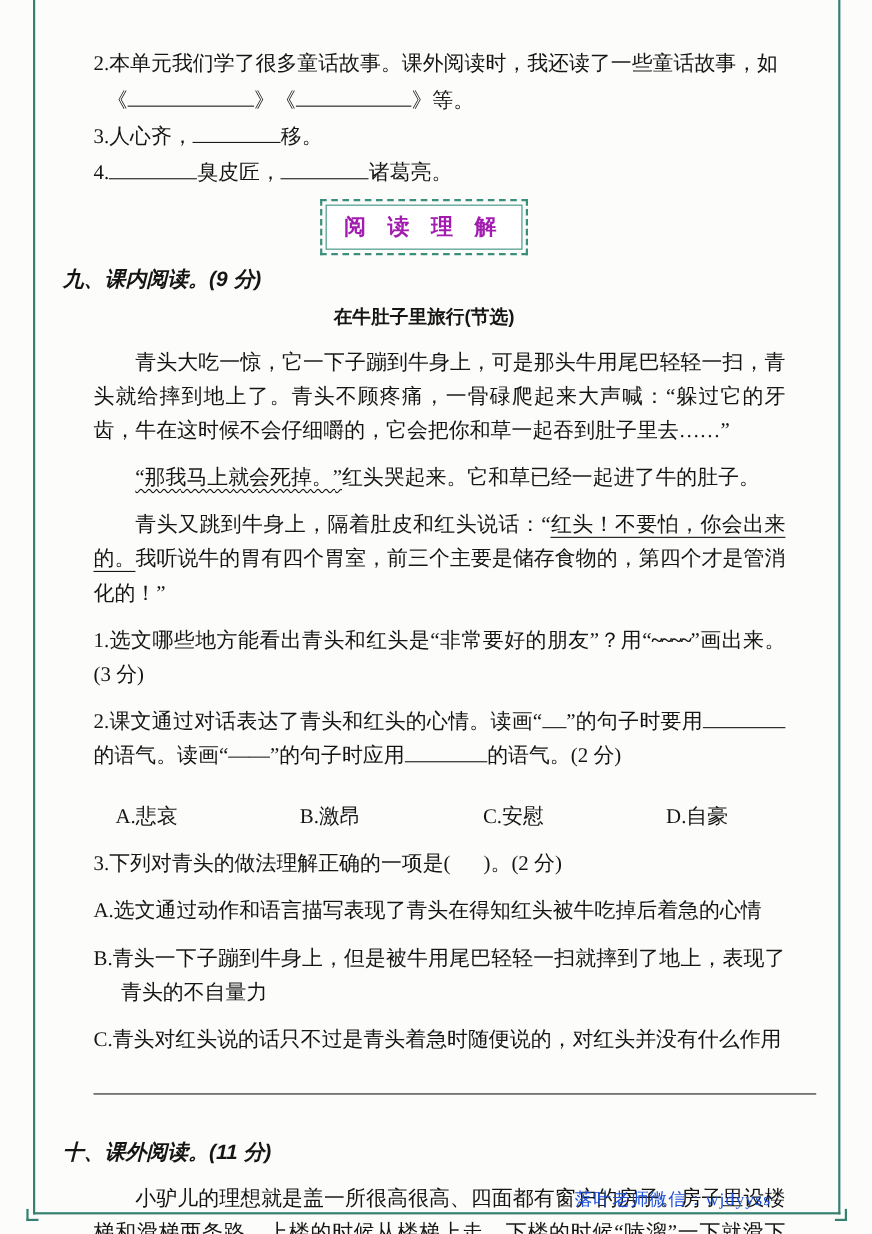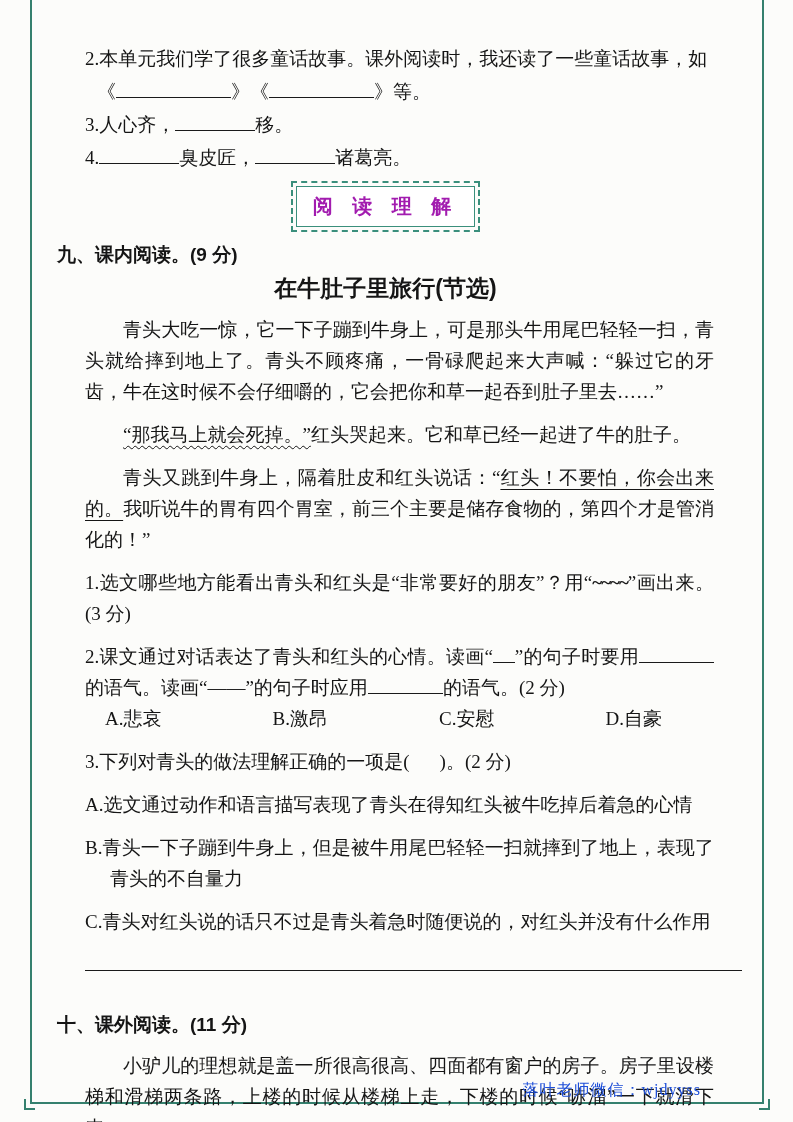--- a/index.html
+++ b/index.html
@@ -39,42 +39,42 @@
   .stamp {
     display:inline-block; border:1.5px solid #3a8f7c;
     outline:2px dashed #3a8f7c; outline-offset:3px;
     padding:6px 16px; background:#fff;
     font-family:"Liberation Sans","DejaVu Sans",sans-serif;
     font-weight:bold; font-size:20px; letter-spacing:7px; color:#a21caf;
   }
 
   .sec-header {
     font-family:"Liberation Sans","DejaVu Sans",sans-serif;
-    font-weight:bold; font-size:19px; line-height:27px; margin-top:12px;
+    font-weight:bold; font-size:19px; line-height:27px; margin-top:12px;font-style:italic;
   }
   .center-title {
     text-align:center; font-family:"Liberation Sans","DejaVu Sans",sans-serif;
-    font-weight:bold; font-size:23px; line-height:27px; margin:7px 0 5px;
+    font-weight:bold; font-size:17px; line-height:27px; margin:7px 0 5px;
   }
 
   .passage p, .q, .opt, .para10 {
     font-size:19px; line-height:31px;
     text-align:justify; word-break:break-all;margin-top:12px;
   }
   .passage p { text-indent:2em; }
   .para10 { text-indent:2em; }
 
   .uw { text-decoration:underline; text-decoration-style:wavy; text-decoration-thickness:1px; text-underline-offset:4px; }
   .us { text-decoration:underline; text-decoration-thickness:1.3px; text-underline-offset:5px; }
   .wavy-mark { letter-spacing:-1px; font-weight:bold; }
 
   .opt-row {
     display:flex; justify-content:space-between;
     margin-left:48px; width:557px;
-    font-size:19px; line-height:31px;
+    font-size:19px; line-height:31px;margin-top:24px;
   }
   .opt { margin-left:28px; padding-left:25px; text-indent:-25px; }
 
   .answer-line {
     height:28px; border-bottom:1.6px solid #1a1a1a;
     margin-top:6px; width:100%;
   }
   .spacer28 { height:28px; }
 
   .watermark {

